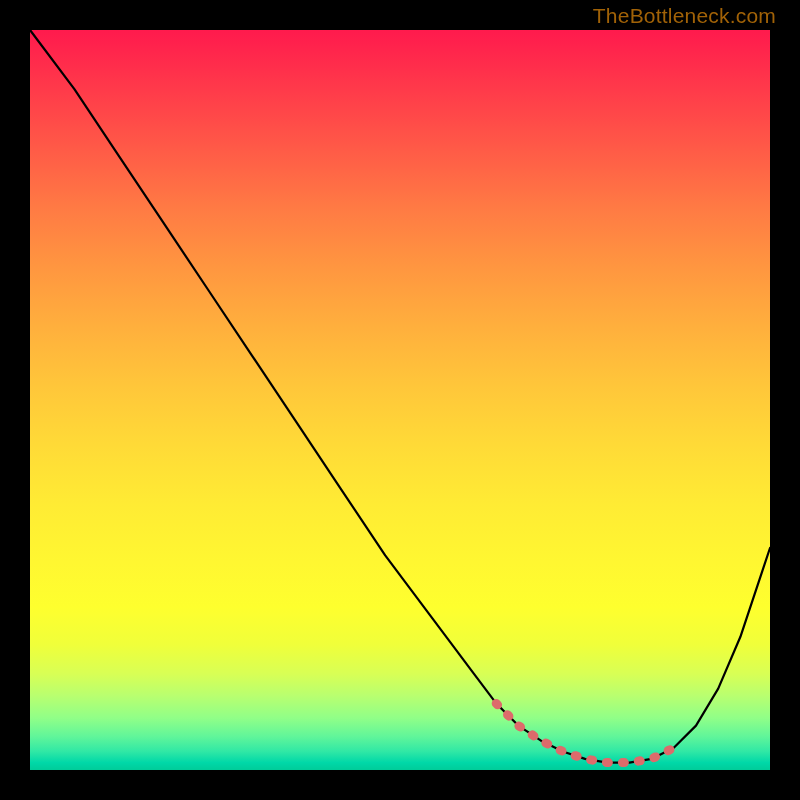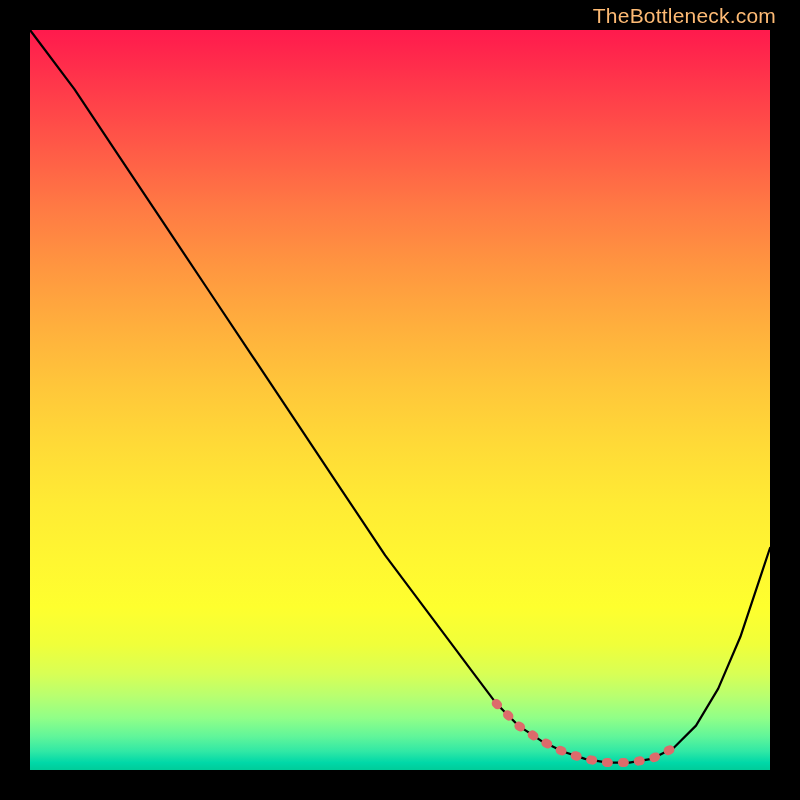--- a/index.html
+++ b/index.html
@@ -31,21 +31,21 @@
       #60f59a 95.5%,
       #30e8a5 97.5%,
       #00d8a8 99%,
       #00cc99 100%);
   }
 
   .watermark {
     position: absolute;
     top: 4px;
     right: 24px;
-    color: #fdba74;
+    color: #a16207;
     font-size: 21px;
     font-weight: normal;
     letter-spacing: 0.2px;
   }
 
   svg.curve {
     position: absolute;
     left: 30px;
     top: 30px;
     width: 740px;

